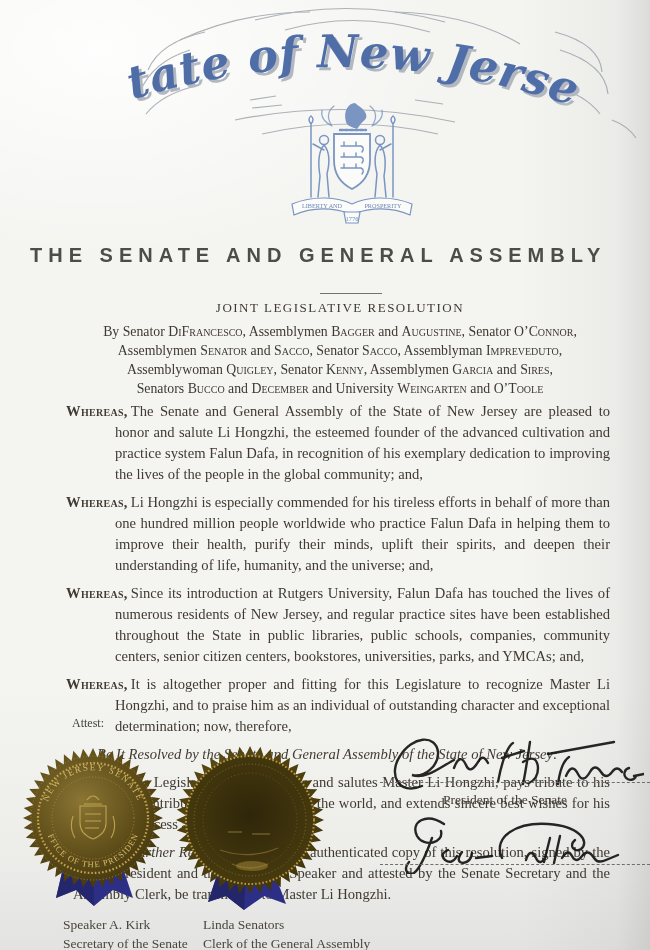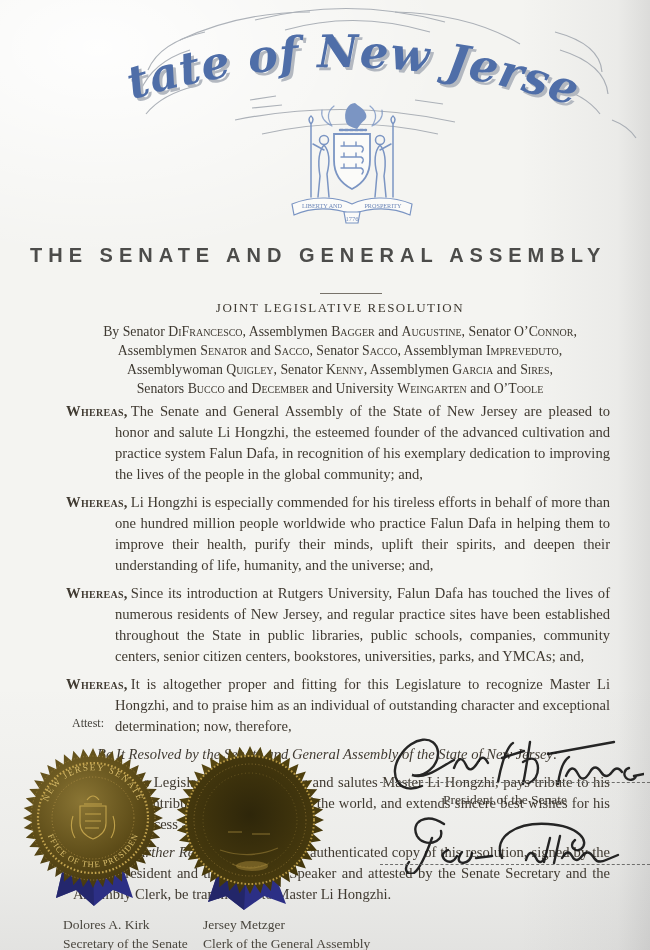--- a/index.html
+++ b/index.html
@@ -190,25 +190,25 @@
     <circle r="47" fill="none" stroke="#a58a3e" stroke-width="1" stroke-dasharray="1 2.6" opacity=".4"></circle>
     <g stroke="#9c8138" fill="none" stroke-width="1.3" opacity=".55">
       <path d="M-30,30 q30,10 58,-2"></path>
       <path d="M-18,44 q18,8 36,0"></path>
       <path d="M-22,12 h14 M2,14 h18"></path>
     </g>
     <ellipse cx="2" cy="46" rx="16" ry="5" fill="#a5873a" opacity=".5"></ellipse>
   </svg>
 
   <div class="abs official" style="left:63px;top:915px;">
-    <div>Dolores A. Kirk</div>
+    <div>Speaker A. Kirk</div>
     <div>Secretary of the Senate</div>
   </div>
   <div class="abs official" style="left:203px;top:915px;">
-    <div>Jersey Metzger</div>
+    <div>Linda Senators</div>
     <div>Clerk of the General Assembly</div>
   </div>
 
   <svg class="abs" style="left:382px;top:726px;" width="262" height="70" viewBox="0 0 262 70">
     <g fill="none" stroke="#151515" stroke-width="2.4" stroke-linecap="round" opacity=".92">
       <path d="M40,60 C16,70 6,48 18,30 C30,10 54,8 56,26 C57,40 42,52 30,49 C44,54 60,40 72,34"></path>
       <path d="M72,42 q6,-16 12,-3 q4,10 12,-3 q5,-9 10,1"></path>
       <path d="M116,56 C120,34 126,20 131,17 M120,32 l22,-7"></path>
       <path d="M148,16 C145,36 143,50 141,58 M141,36 q14,-9 15,6 q0,11 -9,15"></path>
       <path d="M166,28 L232,16"></path>

